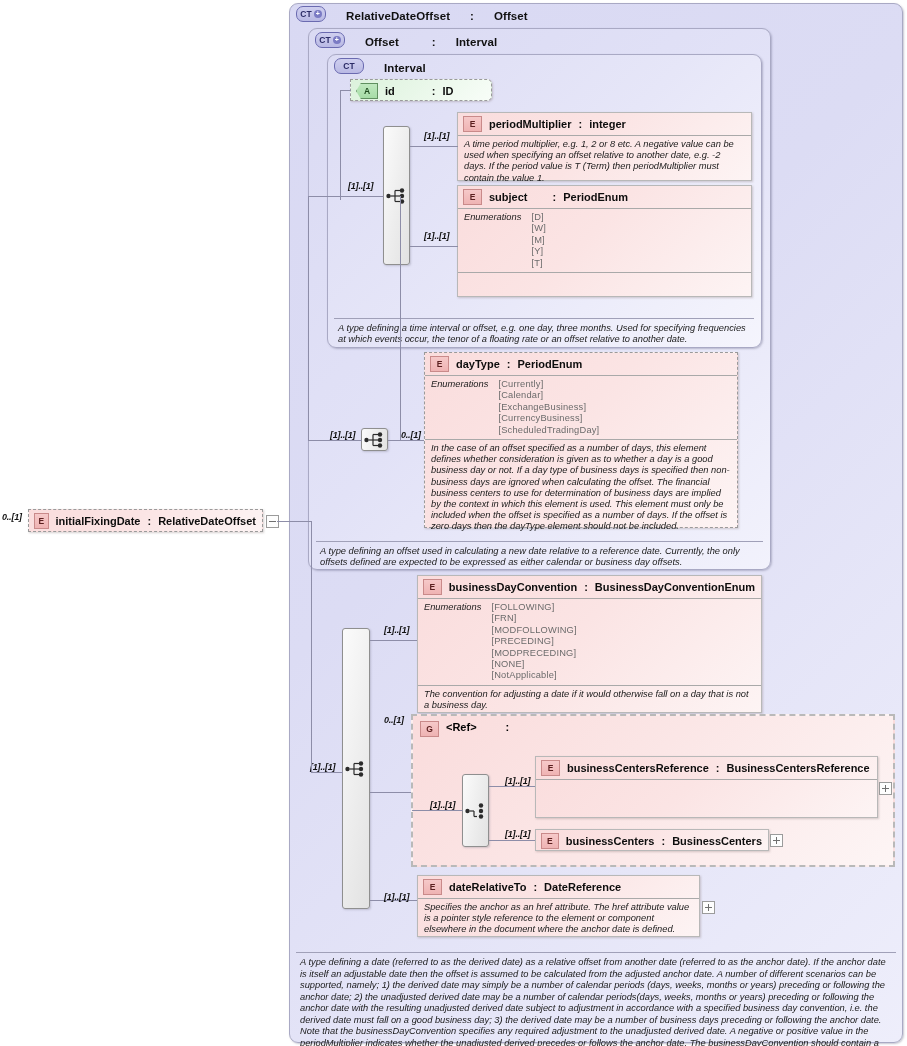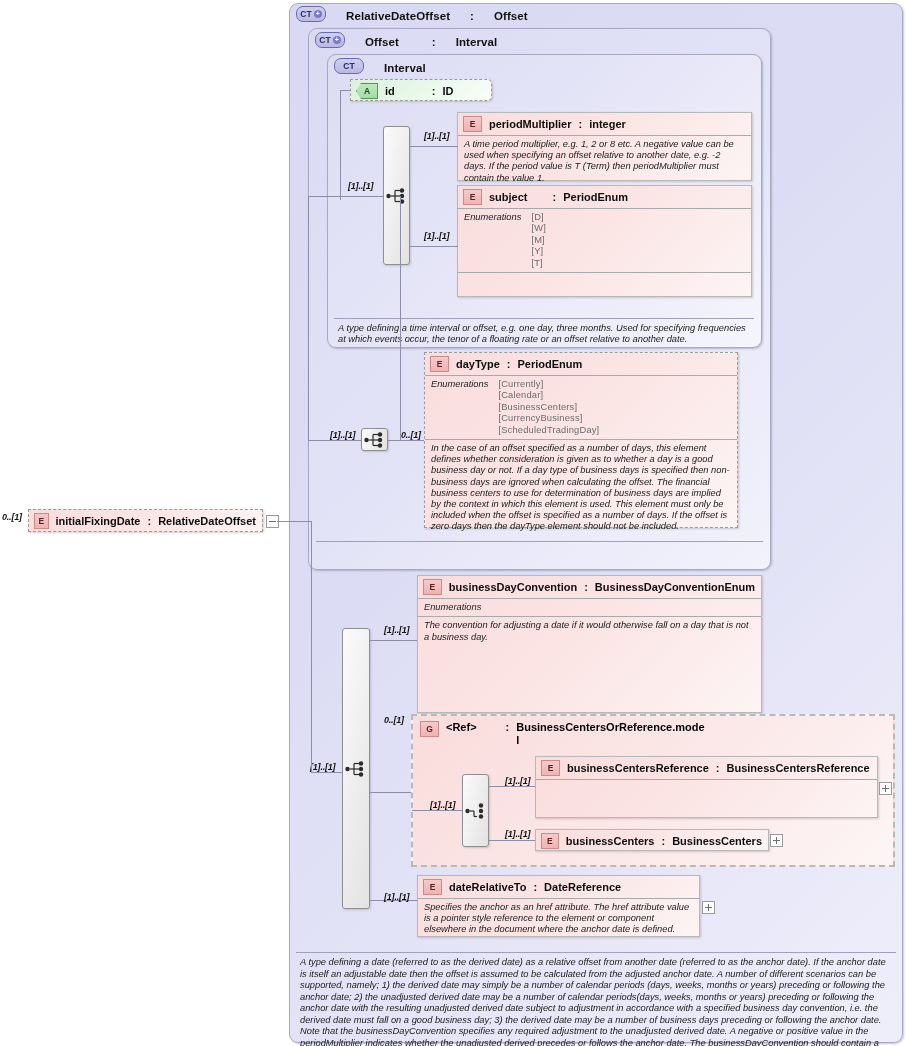--- a/index.html
+++ b/index.html
@@ -293,32 +293,33 @@
       <span class="nm">dayType</span>
       <span class="ty">:</span>
       <span class="ty">PeriodEnum</span>
     </div>
     <div class="sep"></div>
     <div class="enums">
       <span class="lbl">Enumerations</span>
       <span class="vals">
         <div>[Currently]</div>
         <div>[Calendar]</div>
-        <div>[BusinessCenters]</div>
+        <div>[ExchangeBusiness]</div>
         <div>[CurrencyBusiness]</div>
         <div>[ScheduledTradingDay]</div>
       </span>
     </div>
     <div class="sep"></div>
     <div class="doc">In the case of an offset specified as a number of days, this element defines whether consideration is given as to whether a day is a good business day or not. If a day type of business days is specified then non-business days are ignored when calculating the offset. The financial business centers to use for determination of business days are implied by the context in which this element is used. This element must only be included when the offset is specified as a number of days. If the offset is zero days then the dayType element should not be included.</div>
   </div>
   <div class="abs card" style="left:401px;top:430px;">0..[1]</div>
   <div class="abs ln lnh" style="left:388px;top:440px;width:36px;"></div>
 
   <div class="abs" style="left:316px;top:541px;width:447px;height:1px;background:#a0a0b8;"></div>
+  <div class="abs doc" style="left:314px;top:543px;width:450px;">A type defining an offset used in calculating a new date relative to a reference date. Currently, the only offsets defined are expected to be expressed as either calendar or business day offsets.</div>
 
   <div class="abs node dashed" style="left:28px;top:509px;width:235px;height:23px;">
     <div class="node-head">
       <span class="badge-e">
           <span>E</span>
         </span>
       <span class="nm">initialFixingDate</span>
       <span class="ty">:</span>
       <span class="ty">RelativeDateOffset</span>
     </div>
@@ -356,38 +357,43 @@
       <span class="badge-e">
           <span>E</span>
         </span>
       <span class="nm">businessDayConvention</span>
       <span class="ty">:</span>
       <span class="ty">BusinessDayConventionEnum</span>
     </div>
     <div class="sep"></div>
     <div class="enums">
       <span class="lbl">Enumerations</span>
+      <span class="vals">
+        <div>[FOLLOWING]</div>
+        <div>[FRN]</div>
+        <div>[MODFOLLOWING]</div>
+        <div>[PRECEDING]</div>
+        <div>[MODPRECEDING]</div>
+        <div>[NONE]</div>
+        <div>[NotApplicable]</div>
+      </span>
     </div>
     <div class="sep"></div>
     <div class="doc">The convention for adjusting a date if it would otherwise fall on a day that is not a business day.</div>
   </div>
   <div class="abs card" style="left:384px;top:625px;">[1]..[1]</div>
 
   <div class="abs dashgroup" style="left:411px;top:714px;width:484px;height:153px;"></div>
 
   <div class="abs" style="left:420px;top:721px;display:flex;align-items:flex-start;gap:7px;font-size:11px;white-space:nowrap;">
     <span class="badge-g">
         <span>G</span>
       </span>
     <span style="font-weight:bold;">&lt;Ref&gt;</span>
     <span style="font-weight:bold;margin-left:22px;">:</span>
-    <span style="font-weight:bold;line-height:13px;">
-      <span>BusinessCentersOrReference.mode</span><br>
-      <span>l</span>
-    </span>
   </div>
   <div class="abs card" style="left:384px;top:715px;">0..[1]</div>
 
   <div class="abs comp" style="left:462px;top:774px;width:27px;height:73px;">
     <svg width="22" height="16" viewBox="0 0 22 16">
       <circle cx="2.5" cy="8" r="2.2" fill="#2b2b2b"></circle>
       <line x1="4.5" y1="8" x2="9" y2="8" stroke="#2b2b2b" stroke-width="1.2"></line>
       <line x1="9" y1="8" x2="9" y2="13.5" stroke="#2b2b2b" stroke-width="1.2"></line>
       <line x1="9" y1="13.5" x2="12" y2="13.5" stroke="#2b2b2b" stroke-width="1.2"></line>
       <circle cx="16" cy="2.5" r="2.2" fill="#2b2b2b"></circle>

